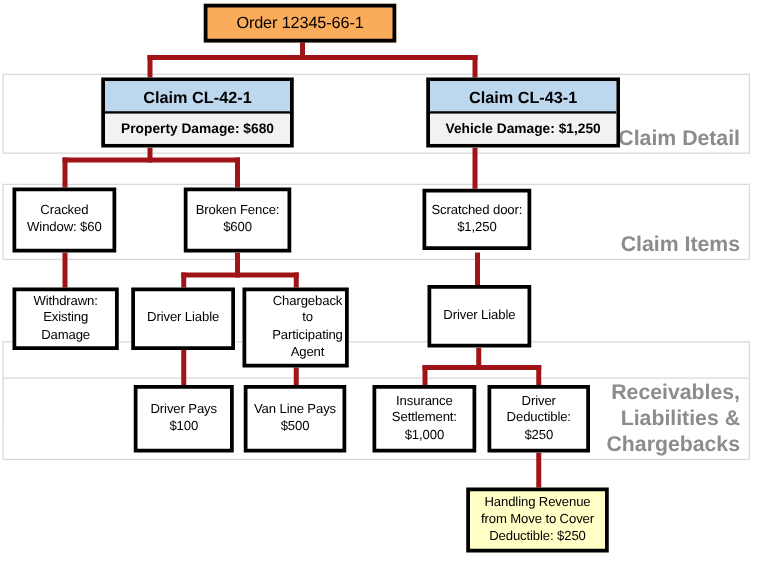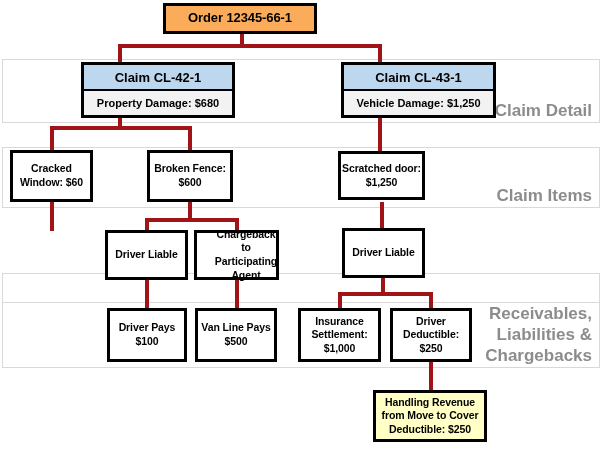--- a/index.html
+++ b/index.html
@@ -29,21 +29,21 @@
     font-weight:bold; font-size:17px; line-height:21px;
     color:var(--band-label); text-align:right; white-space:pre-line;
   }
   
   .conn { position:absolute; background:var(--connector); z-index:1; }
   
   .node {
     position:absolute; z-index:2; box-sizing:border-box;
     background:var(--node-fill); border:3px solid var(--border);
     display:flex; align-items:center; justify-content:center;
-    text-align:center; font-weight:bold; font-size:10.5px; line-height:1.3;
+    text-align:center; font-weight:normal; font-size:10.5px; line-height:1.3;
     letter-spacing:-0.1px; white-space:pre-line; color:#000;
   }
   .order-box { left:163px; top:3px; width:154px; height:31px; background:var(--order-fill); font-size:13px; }
   .claim { position:absolute; z-index:2; box-sizing:border-box; border:3px solid var(--border); background:#fff;margin-left:38px; }
   .claim-42 { left:43px;  top:62px; width:154px; height:56px; }
   .claim-43 { left:303px; top:62px; width:155px; height:56px; }
   .claim-title {
     height:26px; box-sizing:border-box; background:var(--claim-header-fill);
     border-bottom:2px solid var(--border);
     display:flex; align-items:center; justify-content:center;
@@ -52,21 +52,21 @@
   .claim-sub {
     height:24px; background:var(--claim-sub-fill);
     display:flex; align-items:center; justify-content:center;
     font-weight:bold; font-size:11px;
   }
   .n-cracked        { left:10px;  top:150px; width:83px;  height:52px; }
   .n-broken         { left:147px; top:150px; width:86px;  height:52px; }
   .n-scratched      { left:338px; top:151px; width:87px;  height:49px; }
   .n-withdrawn      { left:10px;  top:230px; width:85px;  height:50px; }
   .n-driver-liable-l{ left:105px; top:230px; width:83px;  height:50px; }
-  .n-chargeback     { left:194px; top:230px; width:85px;  height:50px;padding-left:19px; }
+  .n-chargeback     { left:194px; top:230px; width:85px;  height:64px;padding-left:19px; }
   .n-driver-liable-r{ left:342px; top:228px; width:83px;  height:50px; }
   .n-driver-pays    { left:107px; top:308px; width:80px;  height:54px; }
   .n-vanline        { left:195px; top:308px; width:82px;  height:54px; }
   .n-insurance      { left:298px; top:308px; width:83px;  height:54px; }
   .n-deductible     { left:390px; top:308px; width:82px;  height:54px; }
   .n-revenue        { left:373px; top:390px; width:114px; height:52px; background:var(--revenue-fill); }
   
   .c1a { left:240px; top:33px;  width:4px;   height:15px; }
   .c1b { left:118px; top:44px;  width:264px; height:4px;  }
   .c1c { left:118px; top:44px;  width:4px;   height:19px; }
@@ -144,20 +144,23 @@
     <div class="claim-sub">Vehicle Damage: $1,250</div>
   </div>
 
   <div class="node n-cracked">Cracked
 Window: $60</div>
   <div class="node n-broken">Broken Fence:
 $600</div>
   <div class="node n-scratched">Scratched door:
 $1,250</div>
 
+  <div class="node n-withdrawn">Withdrawn:
+Existing
+Damage</div>
   <div class="node n-driver-liable-l">Driver Liable</div>
   <div class="node n-chargeback">Chargeback to
 Participating
 Agent</div>
   <div class="node n-driver-liable-r">Driver Liable</div>
 
   <div class="node n-driver-pays">Driver Pays
 $100</div>
   <div class="node n-vanline">Van Line Pays
 $500</div>

